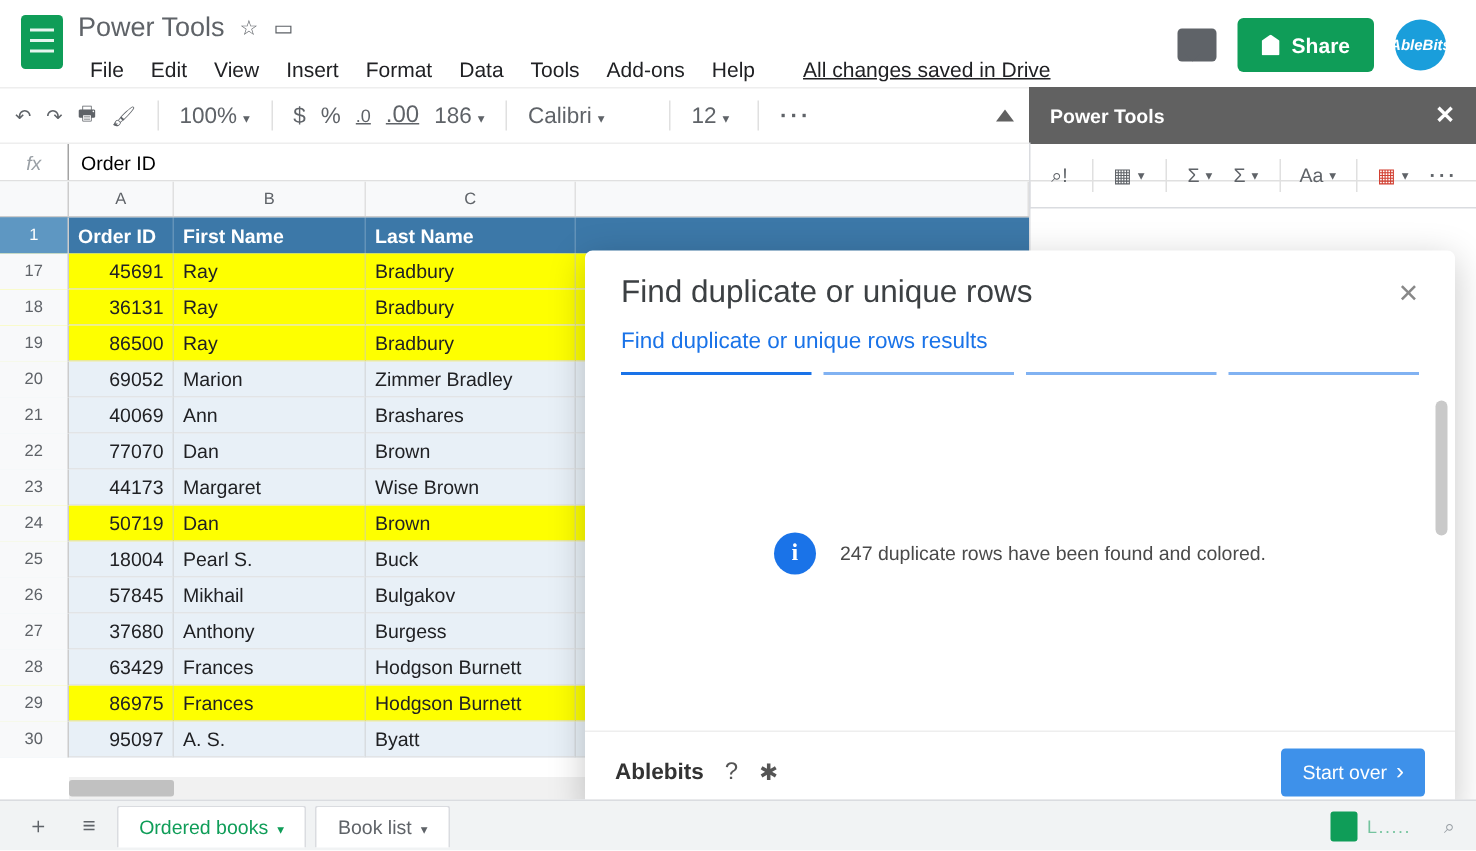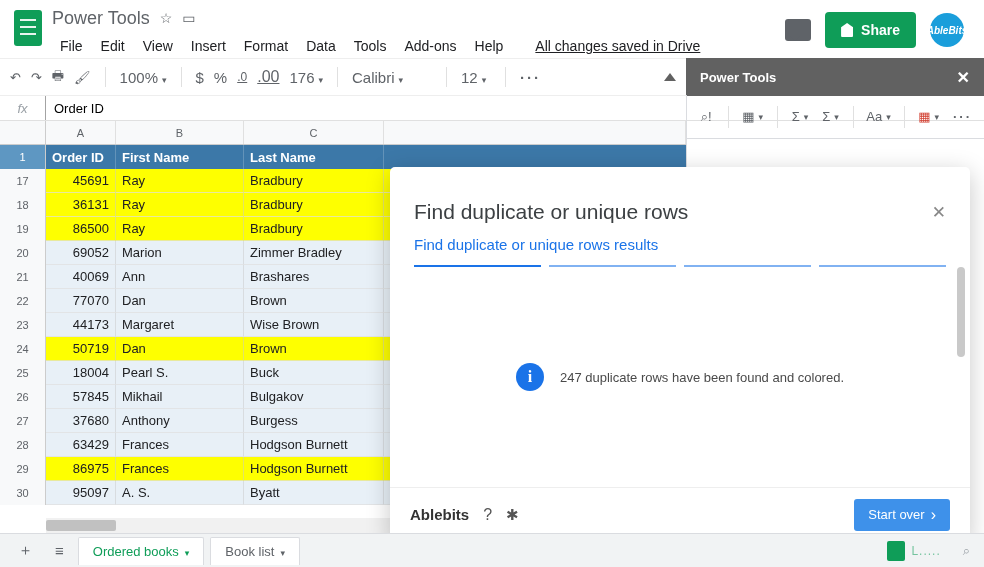--- a/index.html
+++ b/index.html
@@ -64,21 +64,21 @@
   .data-row .cFill { border-bottom:1px solid rgba(224,224,224,.7);}
   .header-data-row .cFill{border:none;}
 
   .hscroll { position:absolute; bottom:0; left:46px; right:0; height:15px; background:#f1f1f1; }
   .hscroll-thumb { position:absolute; left:0; top:2px; height:11px; width:70px; background:#c1c1c1; border-radius:2px;}
 
   .side-blank { width:298px; border-left:1px solid #dadce0; }
 
   
   .modal { position:absolute; left:390px; top:167px; right:14px; bottom:26px; background:#fff; border-radius:5px; box-shadow: 0 6px 24px rgba(0,0,0,.22); display:flex; flex-direction:column; }
-  .modal-head { padding:33px 24px 10px; display:flex; align-items:center;}
+  .modal-head { padding:16px 24px 10px; display:flex; align-items:center;}
   .modal-title { font-size:21px; font-family: "Google Sans", Arial, sans-serif; color:#3c4043;}
   .modal-head .mx { margin-left:auto; color:#888; font-size:17px;}
   .modal-sub { color:#1a73e8; font-size:15px; padding:2px 24px 12px; }
   .modal-lines { display:flex; gap:8px; padding:0 24px;}
   .modal-lines div { flex:1; height:2px; background:#1a73e8; opacity:.55;}
   .modal-lines div:first-child{opacity:1;}
   .modal-body { flex:1; display:flex; align-items:center; justify-content:center; gap:16px; color:#4a4a4a; font-size:13px;}
   .info-badge { width:28px; height:28px; border-radius:50%; background:#1a73e8; color:#fff; display:flex; align-items:center; justify-content:center; font-weight:bold; font-size:16px; font-family:Georgia,serif;}
   .modal-foot { border-top:1px solid #eee; height:54px; display:flex; align-items:center; padding:0 20px; gap:14px;}
   .able { font-weight:bold; font-size:15px; color:#333;}
@@ -146,21 +146,21 @@
       <span>🖌</span>
     </div>
     <div class="tb-sep"></div>
     <span class="tb-item caret">100%</span>
     <div class="tb-sep"></div>
     <div class="tb-group">
       <span class="tb-item">$</span>
       <span class="tb-item">%</span>
       <span class="tb-item" style="text-decoration:underline; font-size:12px;">.0</span>
       <span class="tb-item" style="text-decoration:underline; font-size:16px;">.00</span>
-      <span class="tb-item caret">176</span>
+      <span class="tb-item caret">186</span>
     </div>
     <div class="tb-sep"></div>
     <span class="tb-item caret" style="min-width:80px;">Calibri</span>
     <div class="tb-sep"></div>
     <span class="tb-item caret" style="min-width:30px;">12</span>
     <div class="tb-sep"></div>
     <span class="tb-item dots">···</span>
     <span style="flex:1"></span>
     <span class="chev-up"></span>
   </div>

